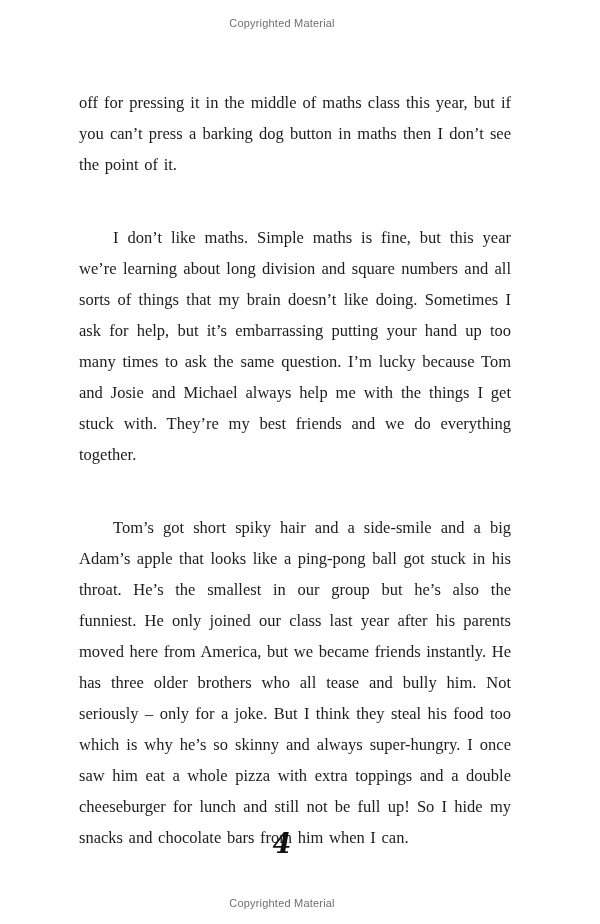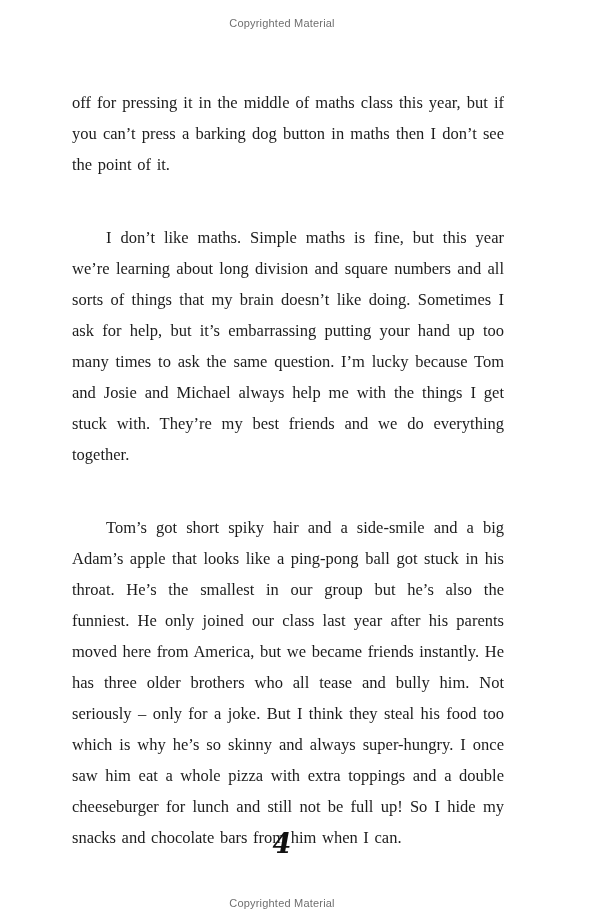--- a/index.html
+++ b/index.html
@@ -22,21 +22,21 @@
     text-align: center;
     font-family: "Liberation Sans", sans-serif;
     font-size: 11px;
     color: #6f6f6f;
     letter-spacing: 0.2px;
   }
   .copyright-notice.top { top: 17px; }
   .copyright-notice.bottom { bottom: 15px; }
   .text-block {
     position: absolute;
-    left: 72px;
+    left: 79px;
     top: 87px;
     width: 432px;
     color: #1c1c1c;
     font-size: 16.5px;
     line-height: 31px;
     text-align: justify;
     text-justify: inter-word;
   }
   .text-block p {
     margin: 0;

